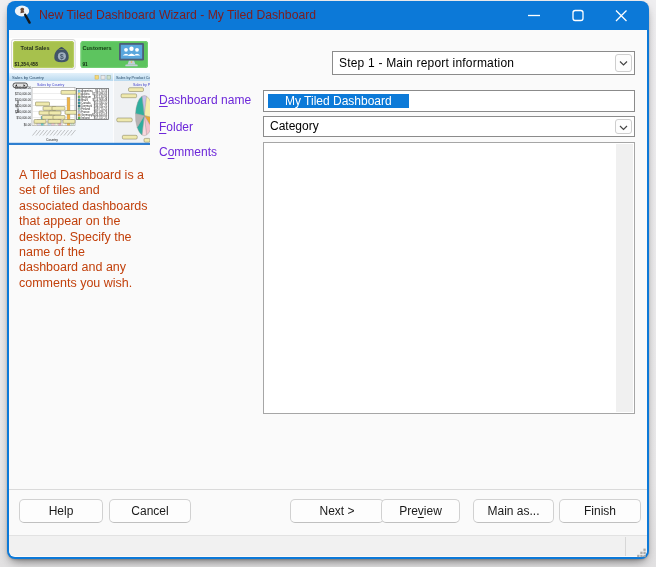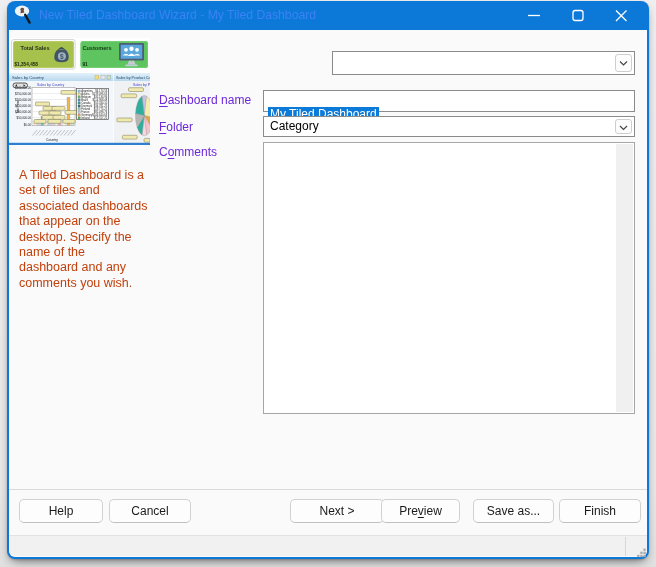--- a/index.html
+++ b/index.html
@@ -5,21 +5,21 @@
 * { margin:0; padding:0; box-sizing:border-box; }
 html,body { width:656px; height:567px; overflow:hidden;
   font-family:"Liberation Sans", sans-serif; }
 body { background:linear-gradient(180deg,#efeef0 0%,#eae9ea 85%,#e2e1e2 100%); position:relative; }
 .abs { position:absolute; }
 .win { left:7px; top:1px; width:642px; height:558px; background:#0c79d8;
   border-radius:8px; box-shadow:0 5px 11px -4px rgba(0,0,0,.62), 0 1px 2px rgba(0,0,0,.14); }
 .client { left:9px; top:30px; width:638px; height:526.5px; background:#fafafa;
   border-bottom-left-radius:6px; border-bottom-right-radius:6px; }
 .titletext { left:39px; top:0px; width:400px; height:30px; line-height:30px;
-  color:#3b82f6; font-size:12.2px; }
+  color:#7f1d1d; font-size:12.2px; }
 
 .lbl { left:159px; color:#6d28d9; font-size:12px; }
 .field { background:#ffffff; border:1px solid #8b8b8b; font-size:12px; color:#000; }
 .combo-btn { position:absolute; right:2px; top:2px; bottom:2px; width:17px;
   background:#fdfdfd; border:1px solid #cecece; border-radius:3px; }
 .btn { top:499px; height:24px; background:#fdfdfd; border:1px solid #d1d1d1;
   border-bottom-color:#c0c0c0; border-radius:5px; font-size:12px; color:#1a1a1a;
   text-align:center; line-height:22px; }
 .statusbar { left:9px; top:535px; width:638px; height:21px; background:#f1f1f1;
   border-top:1px solid #e2e2e2; border-bottom-left-radius:6px; border-bottom-right-radius:6px; }
@@ -215,51 +215,52 @@
     <rect x="135" y="100.4" width="6" height="3.8" rx="1.2"></rect>
   </g>
   <rect x="0" y="104.8" width="141" height="2.2" fill="#2e7fd0"></rect>
 </svg>
 
 <div class="abs" style="left:19px;top:168px;width:145px;font-size:12.5px;line-height:15.4px;color:#c2410c">
 A Tiled Dashboard is a<br>set of tiles and<br>associated dashboards<br>that appear on the<br>desktop. Specify the<br>name of the<br>dashboard and any<br>comments you wish.
 </div>
 
 <div class="abs field" style="left:332px;top:51px;width:303px;height:24px;">
+  <div class="abs" style="left:6px;top:0;line-height:22px;letter-spacing:0.2px;">Step 1 - Main report information</div>
   <div class="combo-btn"><svg width="15" height="16" viewBox="0 0 15 16">
         <path d="M4 6.5 L7.5 10 L11 6.5" fill="none" stroke="#454545" stroke-width="1.2"></path>
       </svg></div>
 </div>
 
 <div class="abs lbl" style="top:93px;"><u>D</u>ashboard name</div>
 <div class="abs lbl" style="top:120px;"><u>F</u>older</div>
 <div class="abs lbl" style="top:145px;">C<u>o</u>mments</div>
 
 <div class="abs field" style="left:263px;top:90px;width:372px;height:22px;">
-  <span class="abs" style="left:4px;top:3px;background:#0c7ad8;color:#fff;padding:0 2px;line-height:14px;margin-top:13px;">My Tiled Dashboard</span>
+  <span class="abs" style="left:4px;top:3px;background:#0c7ad8;color:#fff;padding:0 17px;line-height:14px;">My Tiled Dashboard</span>
 </div>
 
 <div class="abs field" style="left:263px;top:116px;width:372px;height:21px;">
   <div class="abs" style="left:6px;top:0;line-height:19px;">Category</div>
   <div class="combo-btn"><svg width="15" height="15" viewBox="0 0 15 15">
         <path d="M4 6 L7.5 9.5 L11 6" fill="none" stroke="#454545" stroke-width="1.2"></path>
       </svg></div>
 </div>
 
 <div class="abs" style="left:263px;top:142px;width:372px;height:272px;background:#fff;border:1px solid #a6a6a6;">
   <div class="abs" style="right:1px;top:1px;width:17px;height:268px;background:#f0f0f0;"></div>
 </div>
 
 <div class="abs" style="left:9px;top:489px;width:638px;height:1px;background:#dadada;"></div>
 
 <div class="abs btn" style="left:19px;width:84px;">Help</div>
 <div class="abs btn" style="left:109px;width:82px;">Cancel</div>
 <div class="abs btn" style="left:290px;width:94px;">Next &gt;</div>
 <div class="abs btn" style="left:381px;width:79px;">Pre<u>v</u>iew</div>
-<div class="abs btn" style="left:473px;width:81px;">Save as...</div>
+<div class="abs btn" style="left:473px;width:81px;">Main as...</div>
 <div class="abs btn" style="left:559px;width:82px;">Finish</div>
 
 <div class="abs statusbar"></div>
 <div class="abs" style="left:625px;top:537px;width:1px;height:19px;background:#d7d7d7;"></div>
 <svg class="abs" style="left:637px;top:548px" width="10" height="10" viewBox="0 0 10 10">
   <g fill="#a9a9a9">
     <rect x="6.4" y="0.6" width="2.3" height="2.3"></rect>
     <rect x="3.3" y="3.7" width="2.3" height="2.3"></rect>
       <rect x="6.4" y="3.7" width="2.3" height="2.3"></rect>
     <rect x="0.2" y="6.8" width="2.3" height="2.3"></rect>

